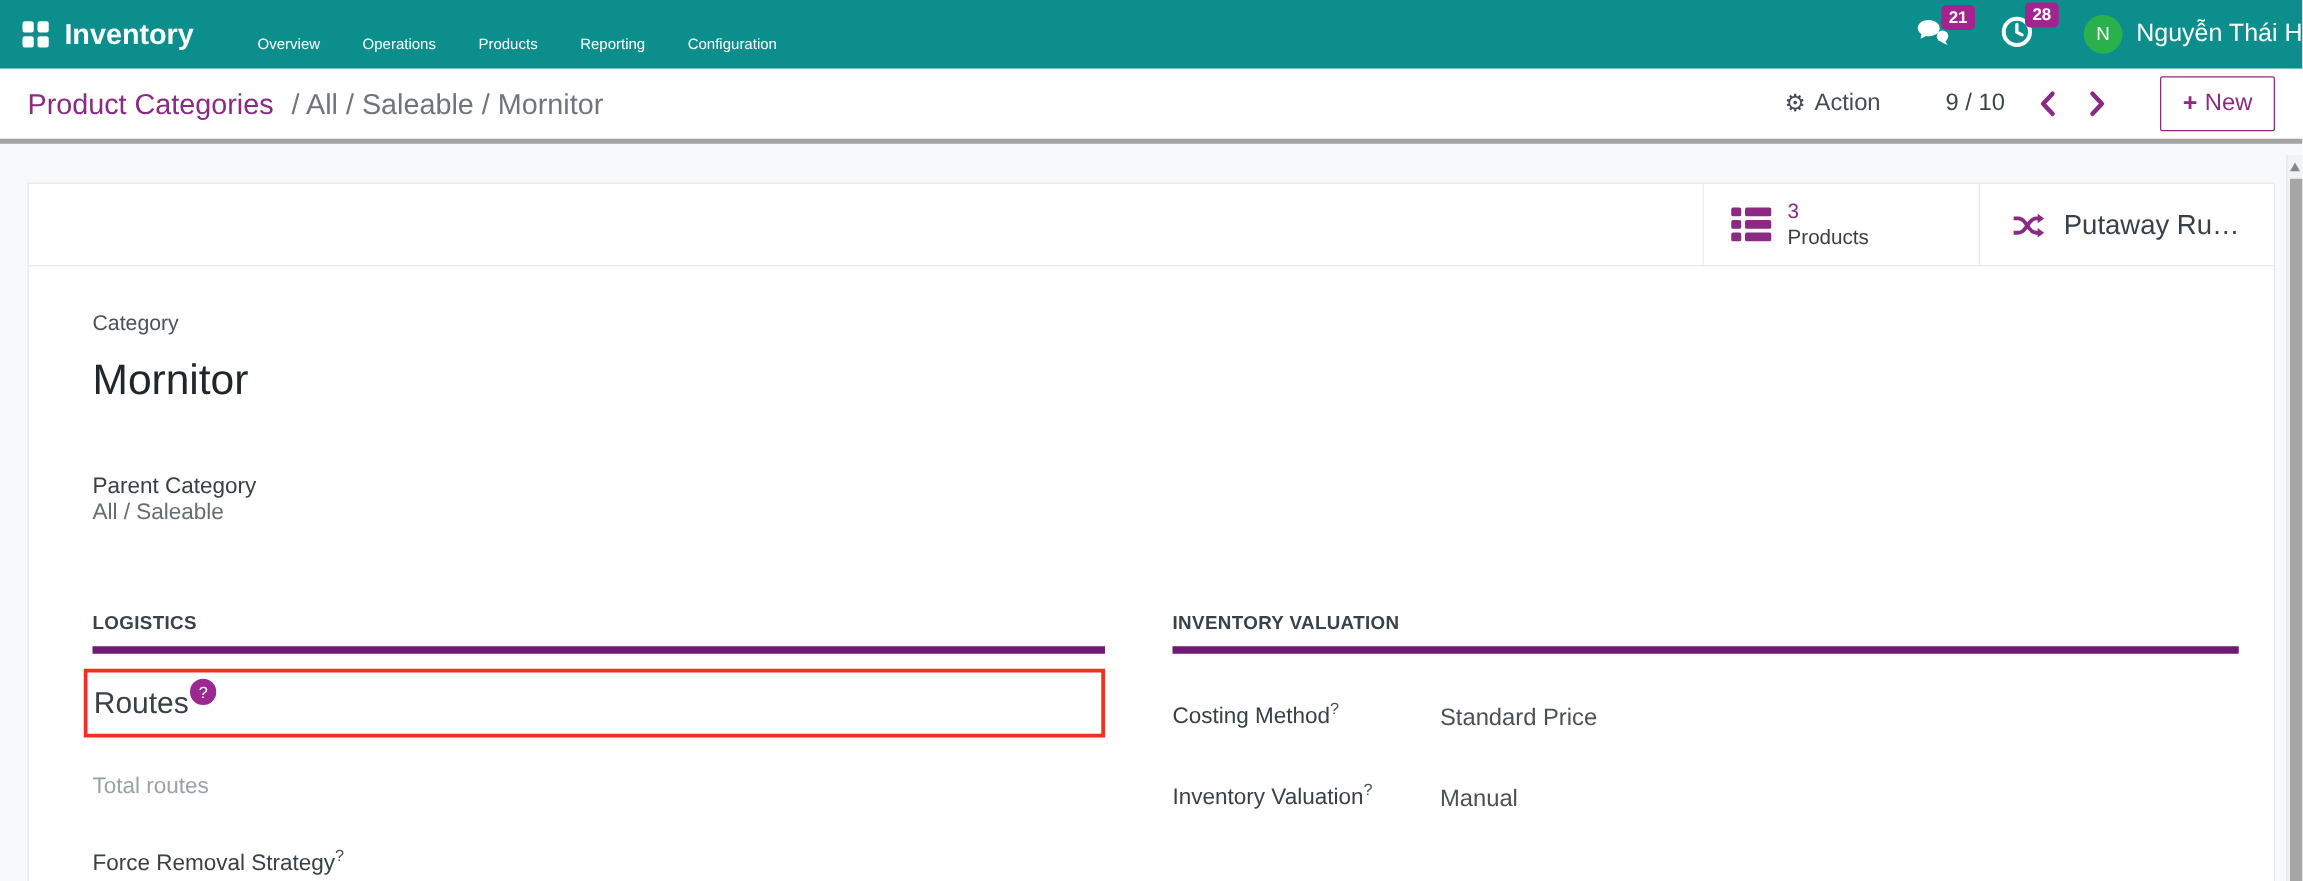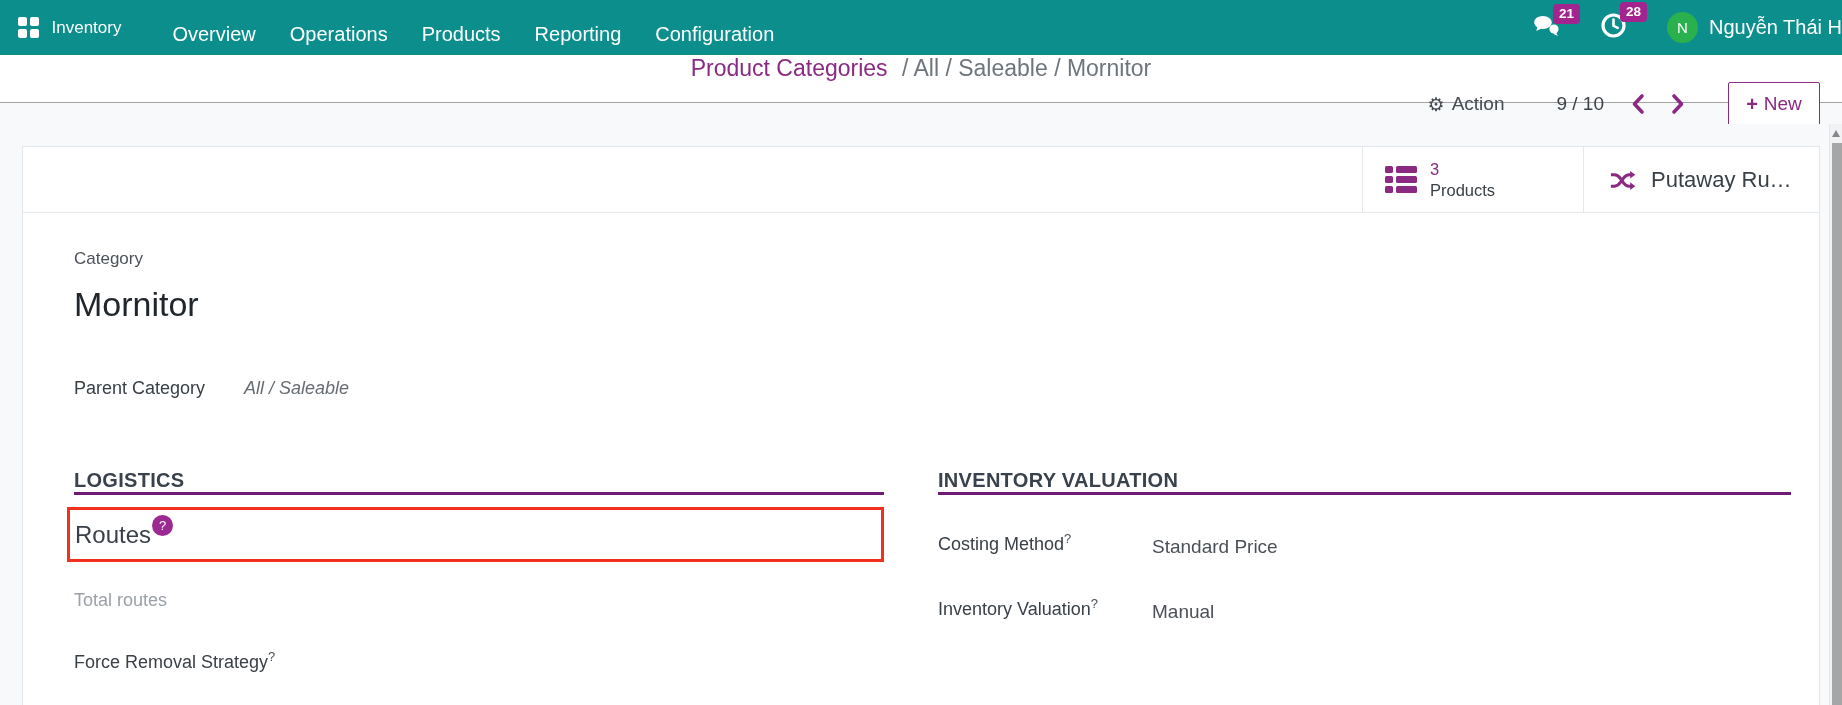--- a/index.html
+++ b/index.html
@@ -10,32 +10,32 @@
   html,body{margin:0;padding:0;}
   body{
     width:1842px;height:705px;overflow:hidden;position:relative;
     font-family:"Liberation Sans",sans-serif;background:#f8f9fa;
   }
   
   .navbar{height:55px;background:var(--navbar_bg);display:flex;align-items:center;
     color:#fff;padding-left:18px;white-space:nowrap;overflow:hidden;}
   .brand-icon{display:grid;grid-template-columns:9px 9px;grid-template-rows:9px 9px;gap:2.5px;cursor:pointer;}
   .brand-icon i{background:#fff;border-radius:2px;}
-  .brand{font-size:17px;margin:0 34px 0 13px;cursor:pointer;}
-  .nav-item{font-size:20px;padding:0 17px;cursor:pointer;margin-top:14px;}
+  .brand{font-size:23px;margin:0 34px 0 13px;cursor:pointer;font-weight:bold;}
+  .nav-item{font-size:12px;padding:0 17px;cursor:pointer;margin-top:14px;}
   .nav-right{margin-left:auto;display:flex;align-items:center;}
   .icon-wrap{position:relative;margin-right:40px;cursor:pointer;}
   .nav-badge{position:absolute;top:-10px;left:20px;background:var(--badge_bg);color:#fff;
     font-size:13.5px;font-weight:600;padding:2px 6px;border-radius:4px;line-height:1.2;}
   .avatar{width:31px;height:31px;border-radius:50%;background:var(--avatar_bg);
     display:flex;align-items:center;justify-content:center;font-size:15px;margin-right:11px;cursor:pointer;}
   .user-name{font-size:20px;}
   
-  .control-panel{height:48px;background:#fff;border-bottom:1px solid #a3a3a3;
-    display:flex;align-items:center;padding:0 22px;flex-direction:column;}
+  .control-panel{height:60px;background:#fff;border-bottom:4px solid #a3a3a3;
+    display:flex;align-items:center;padding:0 22px;}
   .breadcrumb{font-size:23px;}
   .bc-root{color:var(--accent_purple);cursor:pointer;}
   .bc-path{color:#6e757c;margin-left:8px;}
   .cp-right{margin-left:auto;display:flex;align-items:center;}
   .action-btn{display:flex;align-items:center;gap:7px;color:#454c53;font-size:19px;cursor:pointer;}
   .gear{font-size:19px;line-height:1;}
   .pager-value{font-size:19px;color:#3c434a;margin-left:52px;cursor:pointer;}
   .pager-arrow{margin-left:26px;cursor:pointer;display:flex;align-items:center;}
   .new-btn{margin-left:42px;border:1px solid var(--accent_purple);background:#fff;border-radius:2px;
     color:var(--accent_purple);font-size:19px;height:44px;width:92px;
@@ -51,28 +51,28 @@
   .list-icon{display:grid;grid-template-columns:8px 21px;grid-auto-rows:7px;gap:3px 3px;}
   .list-icon i{background:var(--accent_purple);border-radius:1.5px;}
   .sb-text{display:flex;flex-direction:column;line-height:1.25;font-size:16.5px;}
   .sb-count{color:var(--accent_purple);}
   .sb-label{color:#3a4047;}
   .sb-single{font-size:22px;color:#3a4047;white-space:nowrap;overflow:hidden;}
   
   .form-body{padding:36px 14px 0 51px;}
   .cat-label{font-size:17px;color:#4b5259;}
   .cat-name{font-size:34px;font-weight:500;color:#20262b;margin-top:16px;cursor:text;}
-  .parent-row{margin-top:54px;display:flex;font-size:18px;align-items:baseline;}
+  .parent-row{margin-top:54px;display:flex;font-size:18px;align-items:baseline;flex-direction:column;}
   .parent-label{width:170px;color:#383f46;}
-  .parent-value{color:#666c72;cursor:pointer;font-style:italic;}
+  .parent-value{color:#666c72;cursor:pointer;}
   .columns{display:flex;margin-top:70px;gap:54px;}
   .col-left{width:810px;flex:none;}
   .col-right{flex:1;min-width:0;padding-right:14px;}
-  .section-title{font-size:20px;font-weight:700;color:#39424c;letter-spacing:.3px;
-    padding-bottom:0;border-bottom:3px solid #701a75;}
+  .section-title{font-size:15px;font-weight:700;color:#39424c;letter-spacing:.3px;
+    padding-bottom:10px;border-bottom:6px solid #701a75;}
   .routes-box{margin-top:12px;margin-left:-7px;width:calc(100% + 7px);height:55px;
     border:3px solid var(--highlight_red);display:flex;align-items:center;padding-left:5px;cursor:text;}
   .field-label{font-size:24px;color:#3a4047;}
   .help-badge{display:inline-flex;align-items:center;justify-content:center;width:21px;height:21px;
     border-radius:50%;background:#9c2992;color:#fff;font-size:13px;
     transform:translateY(-9px);margin-left:1px;cursor:pointer;}
   .muted-row{margin-top:28px;font-size:18px;color:#9ba1a8;}
   .force-row{margin-top:38px;font-size:18px;color:#3a4047;}
   sup.help{font-size:13px;color:#4a5056;cursor:pointer;}
   .field-row{display:flex;margin-top:36px;}

